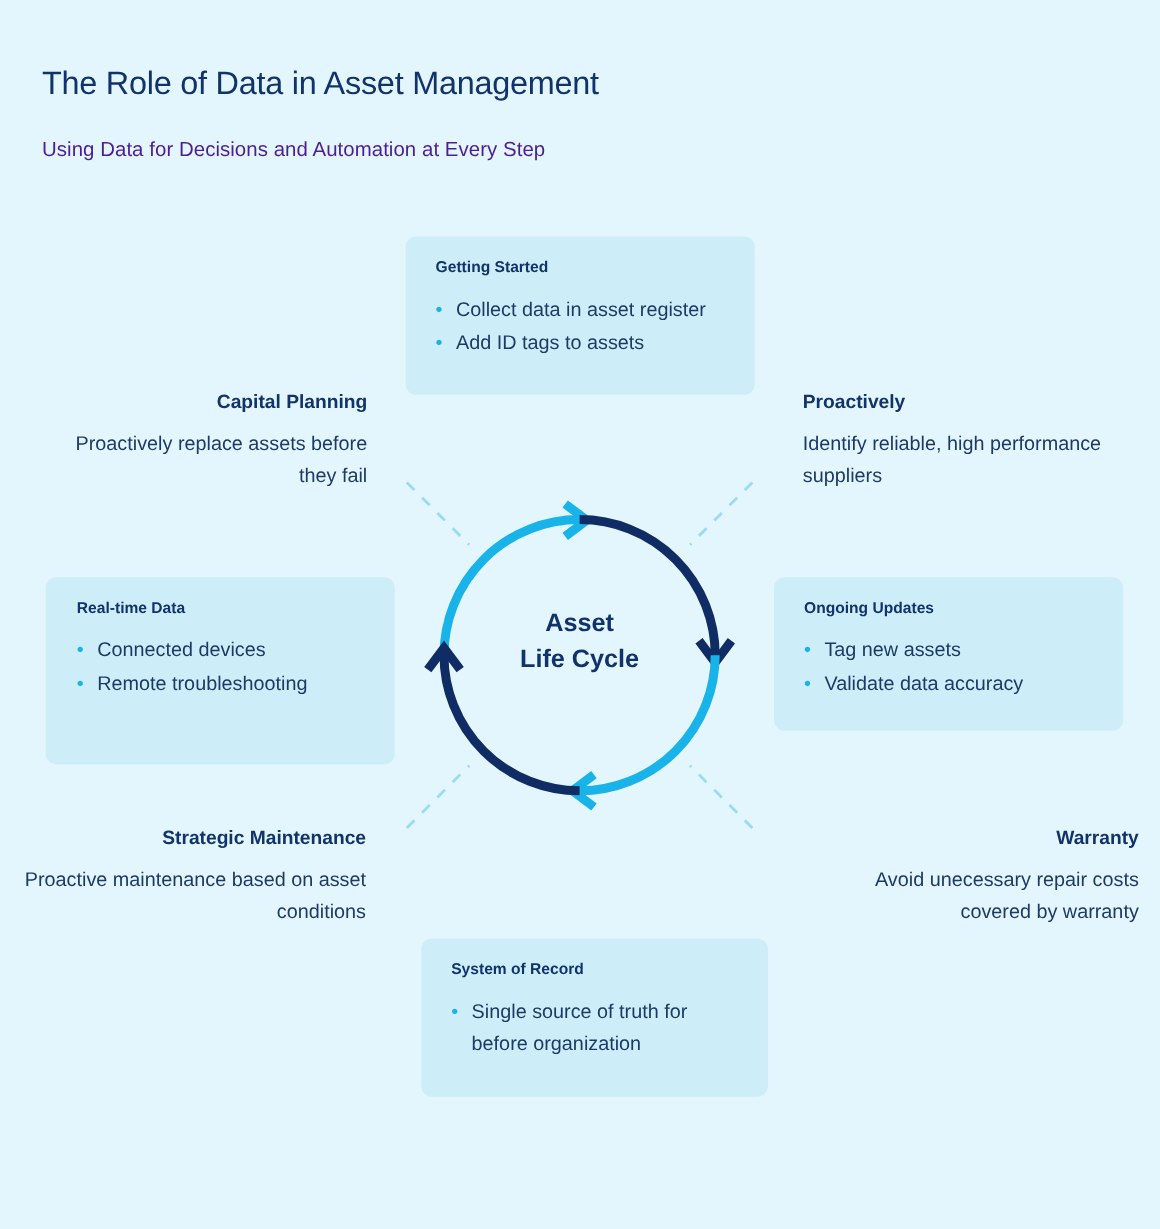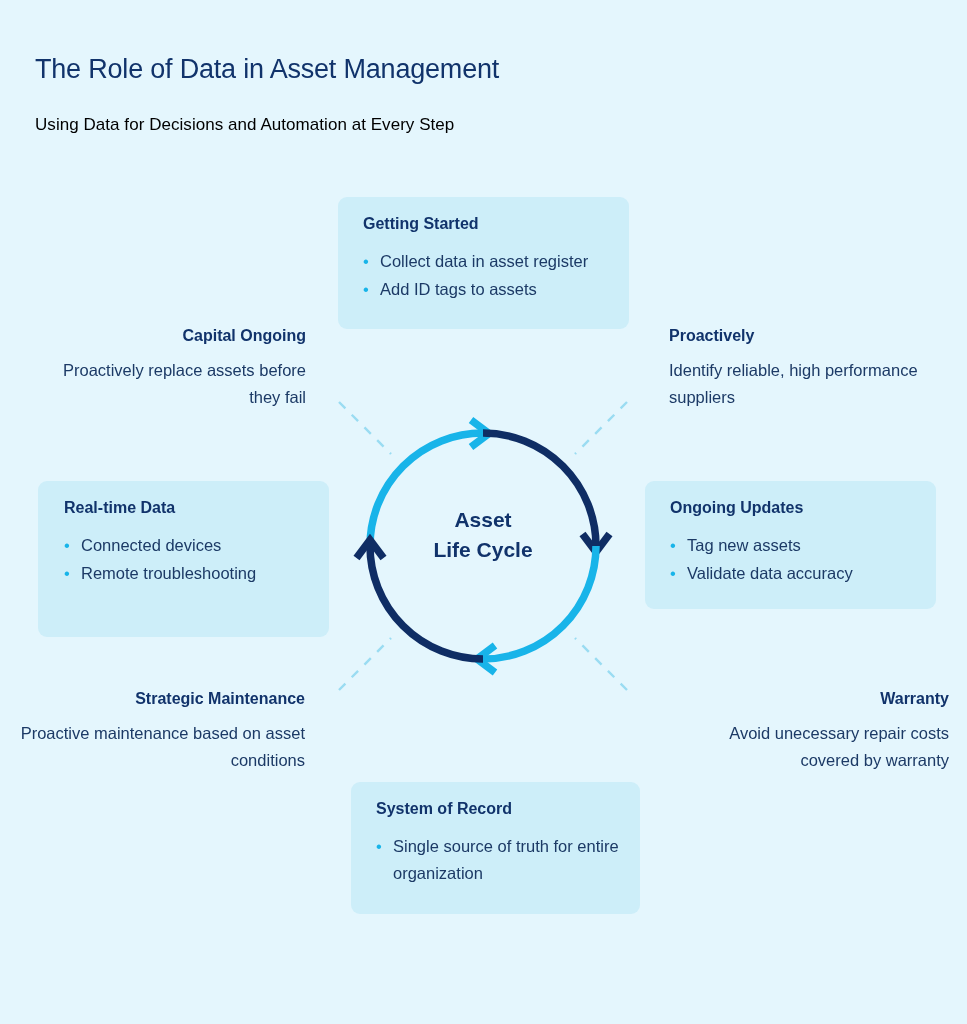--- a/index.html
+++ b/index.html
@@ -24,33 +24,33 @@
     font-size: 27px;
     font-weight: normal;
     color: #11336b;
     letter-spacing: -0.2px;
   }
   #page-subtitle {
     position: absolute;
     left: 35px;
     top: 115px;
     font-size: 17px;
-    color: #000000;
+    color: #4c1d95;
     letter-spacing: 0.05px;
   }
 
   
   .card {
     position: absolute;
     background: #cdeef9;
     border-radius: 9px;
     box-sizing: border-box;
   }
   .card-title {
-    font-size: 16px;
+    font-size: 13px;
     font-weight: bold;
     color: #11336b;
     margin: 0;
   }
   .bullets {
     list-style: none;
     margin: 15px 0 0 0;
     padding: 0;
   }
   .bullets li {
@@ -178,26 +178,26 @@
   <p class="card-title">Ongoing Updates</p>
   <ul class="bullets">
     <li><span class="bdot">•</span><span>Tag new assets</span></li>
     <li><span class="bdot">•</span><span>Validate data accuracy</span></li>
   </ul>
 </div>
 
 <div class="card" id="card-system-record">
   <p class="card-title">System of Record</p>
   <ul class="bullets">
-    <li><span class="bdot">•</span><span>Single source of truth for entire organization</span></li>
+    <li><span class="bdot">•</span><span>Single source of truth for before organization</span></li>
   </ul>
 </div>
 
 <div class="textblock align-right" id="tb-capital-planning">
-  <p class="tb-title">Capital Ongoing</p>
+  <p class="tb-title">Capital Planning</p>
   <p class="tb-body">Proactively replace assets before they fail</p>
 </div>
 
 <div class="textblock align-left" id="tb-procurement">
   <p class="tb-title">Proactively</p>
   <p class="tb-body">Identify reliable, high performance suppliers</p>
 </div>
 
 <div class="textblock align-right" id="tb-strategic-maintenance">
   <p class="tb-title">Strategic Maintenance</p>

